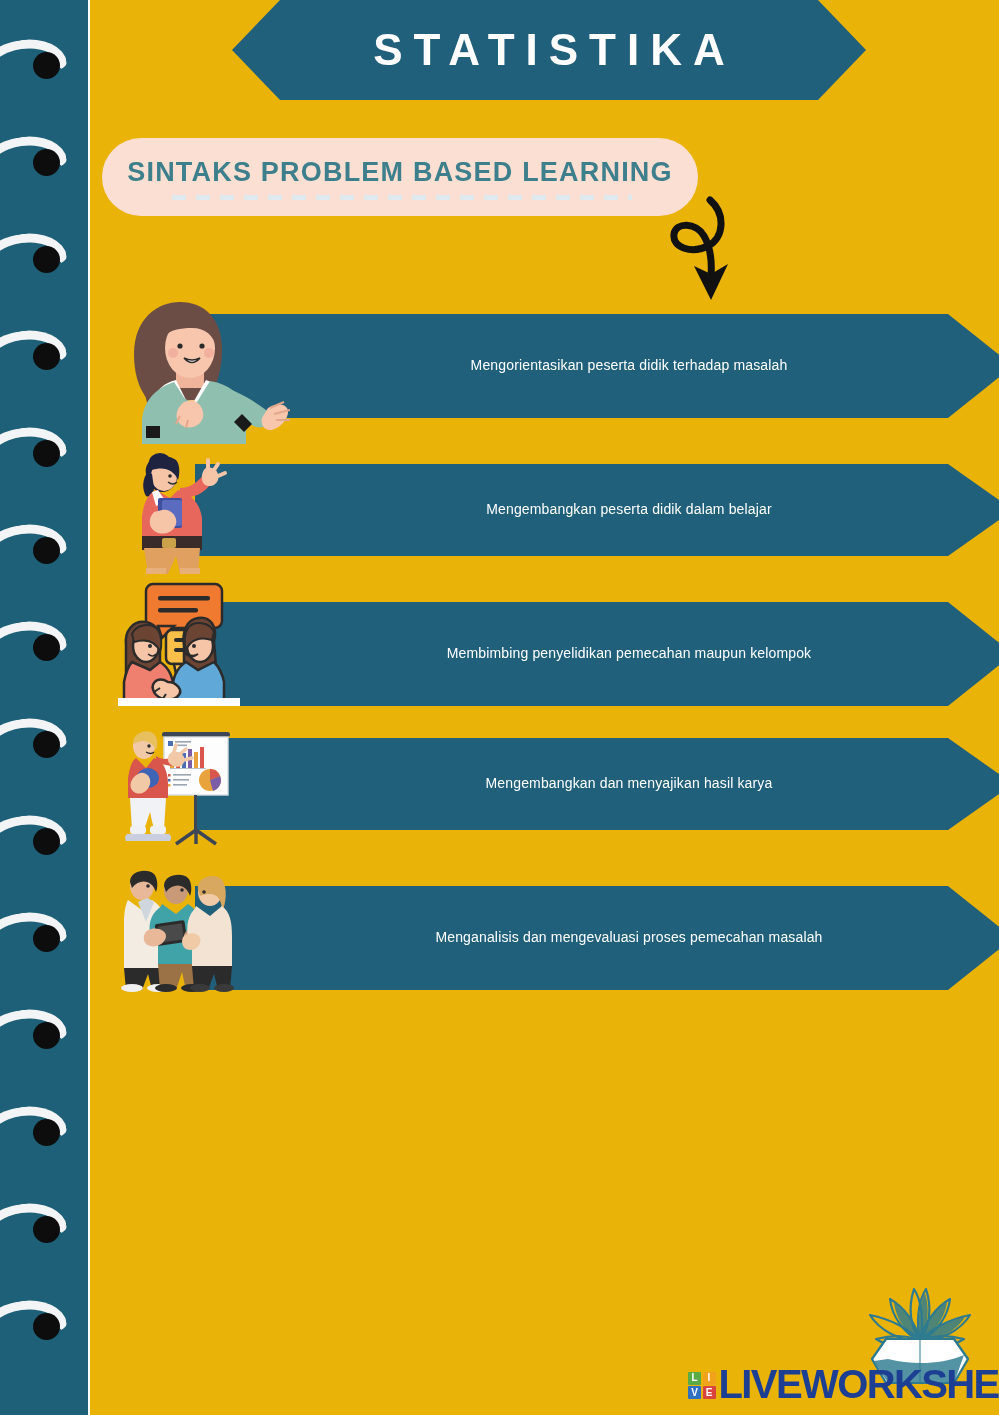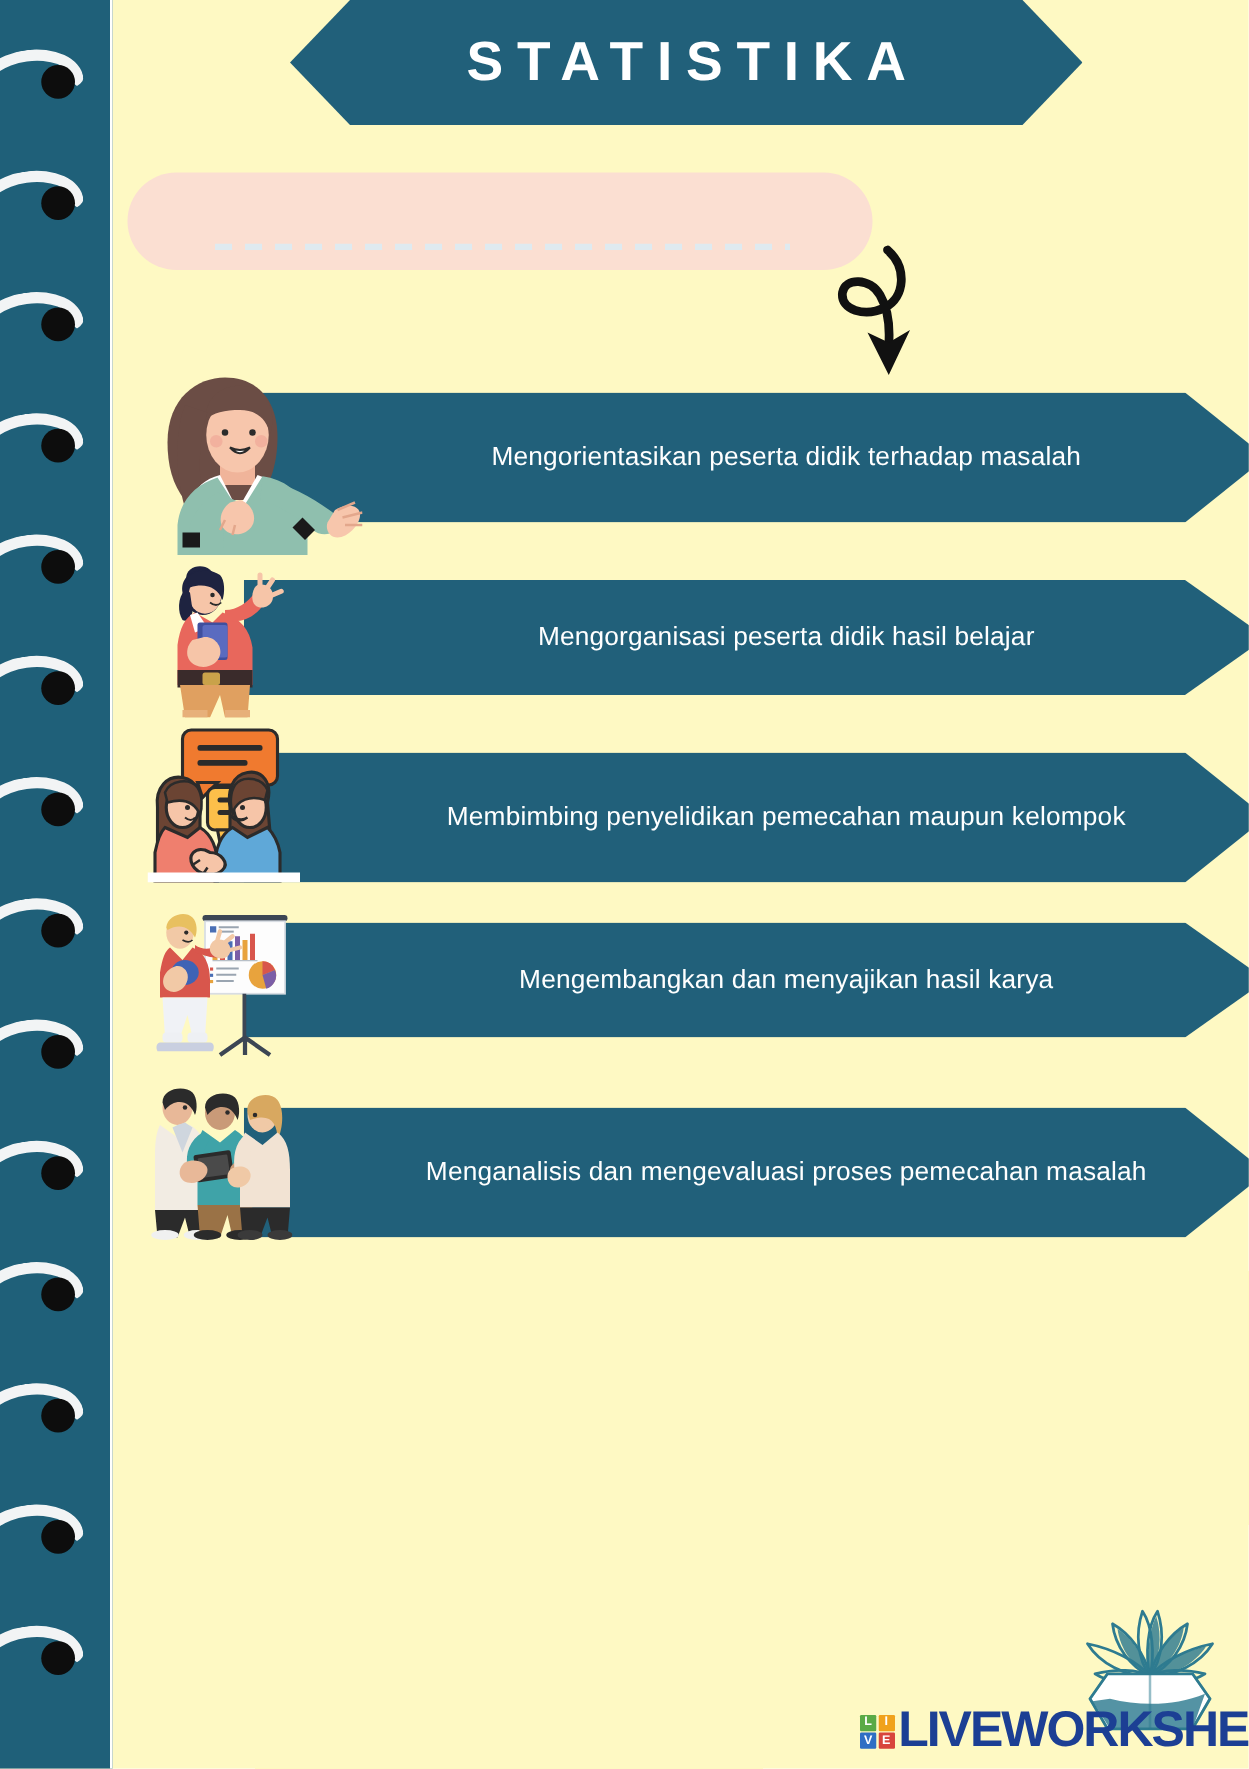--- a/index.html
+++ b/index.html
@@ -6,21 +6,21 @@
   * { margin:0; padding:0; box-sizing:border-box; }
   html, body {
     width:999px; height:1415px;
     background:#ffffff;
     font-family:"Liberation Sans", sans-serif;
     overflow:hidden;
   }
   .page {
     position:relative;
     width:999px; height:1415px;
-    background:#fef9c3;
+    background:#eab308;
   }
 
   
   .binding {
     position:absolute; left:0; top:0;
     width:90px; height:1415px;
     background:#1f6079;
     border-right:2px solid #ffffff;
   }
   .ring {
@@ -106,21 +106,21 @@
     background:#21607a;
     display:flex; align-items:center; justify-content:center;
     padding:0 60px 0 110px;
   }
   .step-banner.tall  { width:818px; height:104px;
         clip-path:polygon(0 0, 753px 0, 818px 52px, 753px 104px, 0 104px); }
   .step-banner.short { width:818px; height:92px;
         clip-path:polygon(0 0, 753px 0, 818px 46px, 753px 92px, 0 92px); }
   .step-text {
     color:#ffffff;
-    font-size:21px;
+    font-size:14px;
     line-height:1.42;
     text-align:right;
     letter-spacing:.15px;
     max-width:580px;
   }
   .step-illus {
     position:absolute;
     left:0; top:0;
     z-index:3;
   }
@@ -221,20 +221,21 @@
         <span class="wire"></span>
         <span class="hole"></span>
       </div>
   </div>
 
   <div class="title-banner">
     <span class="title-text">STATISTIKA</span>
   </div>
 
   <div class="subtitle-pill">
+    <span class="subtitle-text">SINTAKS PROBLEM BASED LEARNING</span>
     <span class="subtitle-dashes"></span>
   </div>
 
   <svg class="curly-arrow" viewBox="0 0 80 110">
     <path d="M46 4 C 62 18, 60 42, 44 50 C 28 58, 8 52, 10 38
              C 12 26, 32 26, 40 40 C 47 52, 48 66, 47 80" fill="none" stroke="#111111" stroke-width="7" stroke-linecap="round"></path>
     <polygon points="47,104 30,70 47,78 64,68" fill="#111111"></polygon>
   </svg>
 
   <div class="step" style="top:296px">
@@ -260,21 +261,21 @@
       <path d="M56 98 C36 110 30 126 34 148 L62 148 C58 130 62 114 74 106Z" fill="#8fbfae"></path>
       <path d="M66 106 C58 112 56 122 62 128 C68 134 80 132 84 124 C88 116 82 106 74 104Z" fill="#f7c6ac"></path>
       <path d="M62 120 l-4 8 M70 124 l-2 8" stroke="#e3a78c" stroke-width="2" fill="none"></path>
       <path d="M124 118 l10 10 l-8 8 l-10 -10z" fill="#1a1a1a"></path>
       <path d="M28 130 l14 0 l0 12 l-14 0z" fill="#1a1a1a"></path>
     </svg>
   </div>
 
   <div class="step" style="top:452px">
     <div class="step-banner short" style="top:12px">
-      <span class="step-text">Mengorganisasi peserta didik hasil belajar</span>
+      <span class="step-text">Mengembangkan peserta didik dalam belajar</span>
     </div>
     <svg class="step-illus" width="112" height="122" viewBox="0 0 112 122">
       <ellipse cx="42" cy="10" rx="11" ry="9" fill="#1e2340"></ellipse>
       <path d="M28 22 C26 12 34 4 44 4 C56 4 62 12 60 24 C58 34 52 40 44 40 C36 40 30 32 28 22Z" fill="#1e2340"></path>
       <ellipse cx="46" cy="24" rx="13" ry="15" fill="#f6c5a8"></ellipse>
       <path d="M31 12 C34 4 50 2 58 8 C62 12 62 22 60 28 C56 18 46 14 34 18Z" fill="#1e2340"></path>
       <path d="M30 20 C24 26 24 38 28 44 C32 46 36 42 36 36 L34 22Z" fill="#1e2340"></path>
       <circle cx="52" cy="24" r="1.8" fill="#2b2b2b"></circle>
       <path d="M50 30 q5 4 9 0" stroke="#2b2b2b" stroke-width="1.4" fill="none"></path>
       <path d="M38 38 l14 8 l8 -8 C74 42 82 52 84 66 L84 96 L24 96 L24 64 C26 50 30 42 38 38Z" fill="#e8675c"></path>

